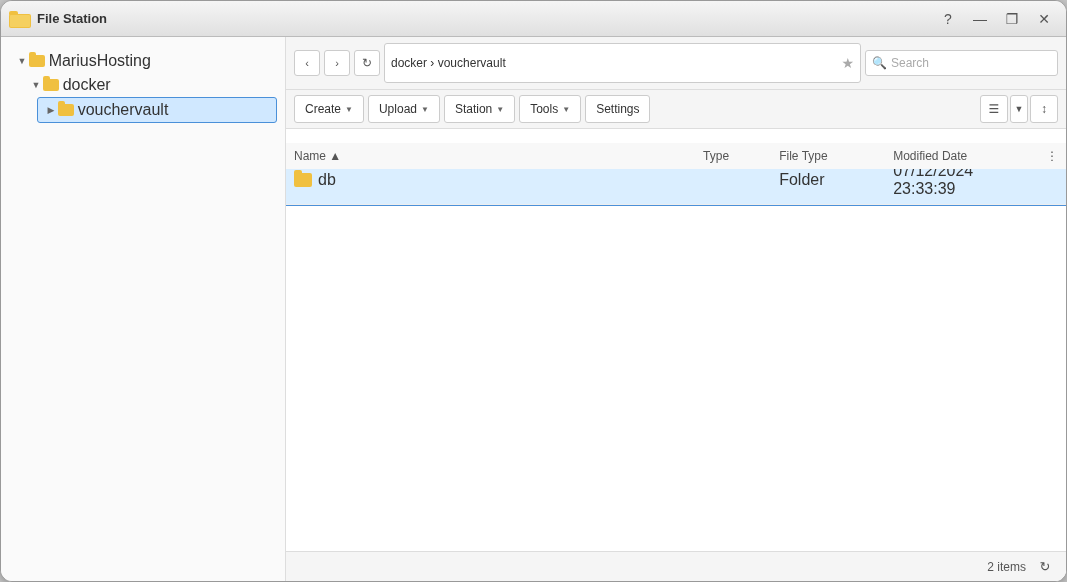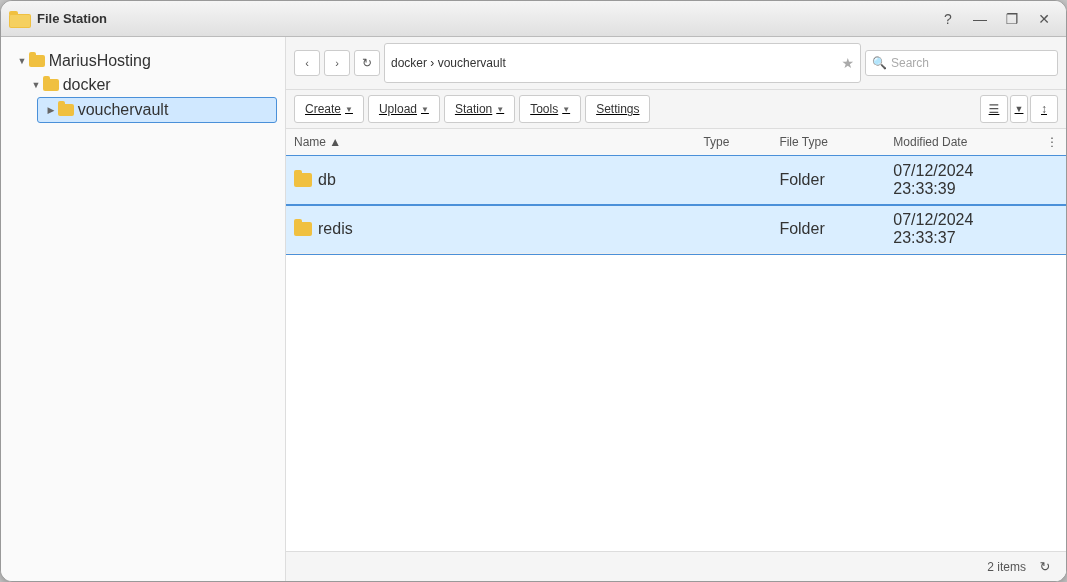--- a/index.html
+++ b/index.html
@@ -208,21 +208,20 @@
       font-size: 12px;
     }
     
     .actionbar {
       padding: 5px 8px;
       display: flex;
       align-items: center;
       gap: 4px;
       border-bottom: 1px solid #ddd;
       background: #f5f5f5;
-      text-decoration: underline;
     }
     .action-btn {
       height: 28px;
       padding: 0 10px;
       background: white;
       border: 1px solid #ccc;
       border-radius: 3px;
       cursor: pointer;
       display: flex;
       align-items: center;
@@ -264,21 +263,21 @@
     }
     .file-table thead th {
       background: #f8f8f8;
       border-bottom: 1px solid #ddd;
       padding: 6px 8px;
       text-align: left;
       font-size: 12px;
       color: #555;
       font-weight: normal;
       position: sticky;
-      top: 0;
+      top: 14px;
     }
     .file-table thead th.sortable {
       cursor: pointer;
     }
     .col-name { width: 55%; }
     .col-size { width: 10%; }
     .col-type { width: 15%; }
     .col-date { width: 20%; }
     .col-more { width: 30px; }
     .file-table tbody tr {
@@ -465,32 +464,20 @@
                 <div class="file-name-cell">
                   <span class="folder-icon-table"></span>
                   <span>db</span>
                 </div>
               </td>
               <td></td>
               <td>Folder</td>
               <td>07/12/2024 23:33:39</td>
               <td></td>
             </tr>
-            <tr class="selected">
-              <td>
-                <div class="file-name-cell">
-                  <span class="folder-icon-table"></span>
-                  <span>redis</span>
-                </div>
-              </td>
-              <td></td>
-              <td>Folder</td>
-              <td>07/12/2024 23:33:37</td>
-              <td></td>
-            </tr>
           </tbody>
         </table>
       </div>
 
       <div class="statusbar">
         <span>2 items</span>
         <button class="status-refresh-btn">↻</button>
       </div>
     </div>
   </div>

